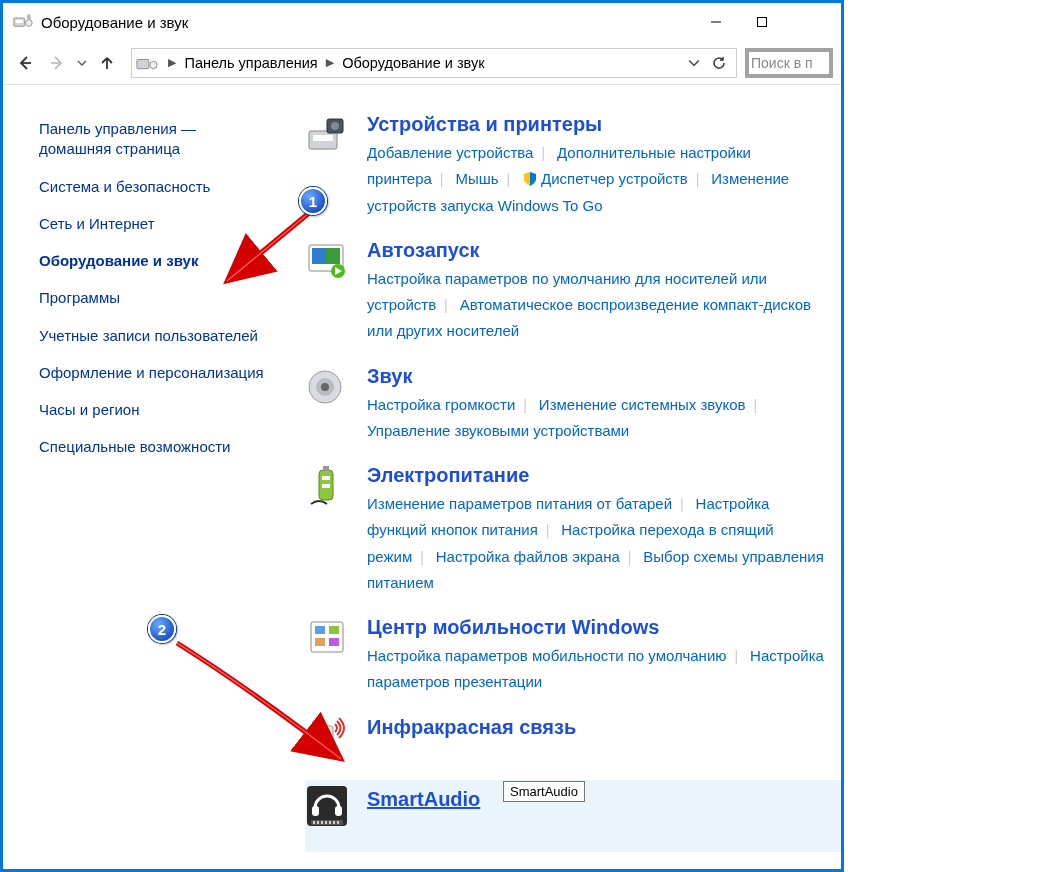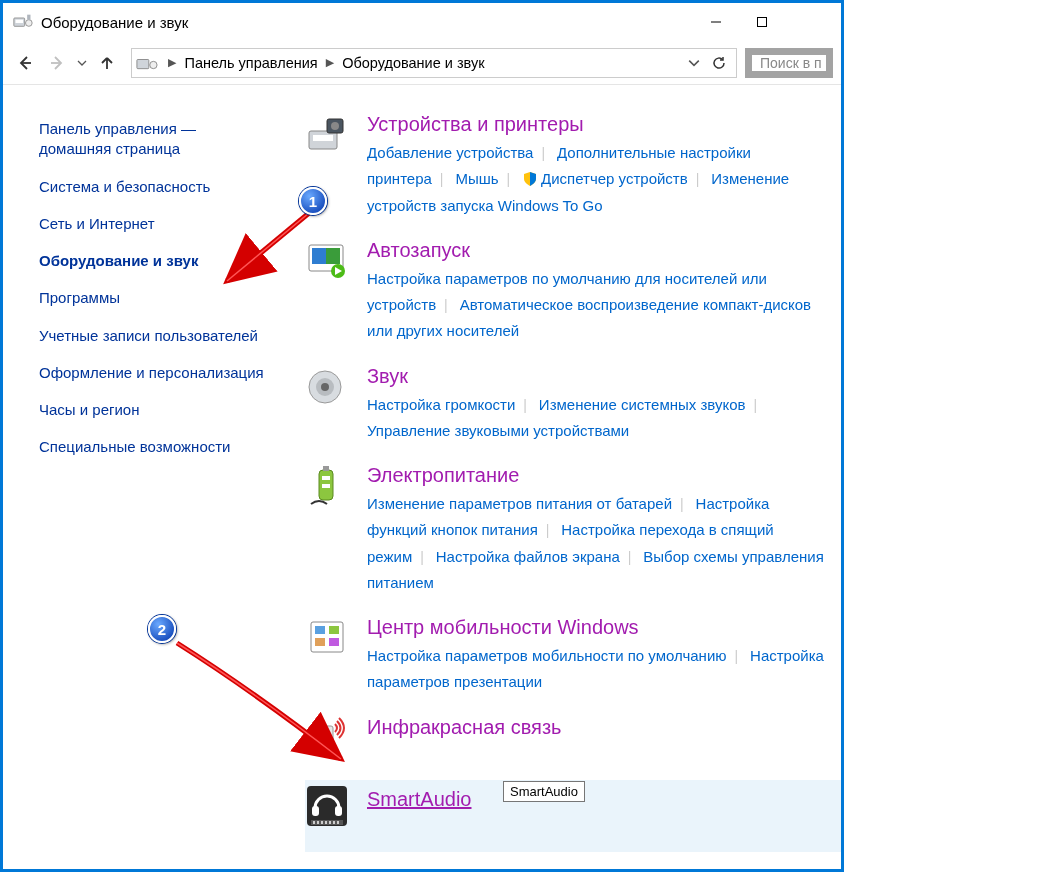--- a/index.html
+++ b/index.html
@@ -17,32 +17,32 @@
 .nav-btn.disabled { color: #c0c0c0; }
 .nav-btn svg { width: 16px; height: 16px; }
 .nav-chevron { width: 14px; display:flex;align-items:center;justify-content:center;color:#888;}
 .breadcrumb-bar { flex: 1; height: 30px; border: 1px solid #ccc; display: flex; align-items: center; padding: 0 4px; margin-left: 6px; background:#fff; }
 .breadcrumb-bar .bc-icon { width: 22px; height: 18px; margin-right: 4px; }
 .breadcrumb-bar .bc-sep { color: #555; padding: 0 6px; font-size:11px;}
 .breadcrumb-bar .bc-item { color: #000; font-size: 14.5px; padding: 0 2px; }
 .bc-right { margin-left: auto; display:flex; align-items:center; gap:2px;}
 .bc-right .chev { width:20px;display:flex;justify-content:center;color:#555;}
 .bc-right .refresh { width:26px;height:26px;display:flex;align-items:center;justify-content:center;color:#333;}
-.search-box { width: 88px; height: 30px; border: 7px solid #a3a3a3; margin-left: 4px; padding: 0 8px; font-size: 14px; color: #888; display:flex;align-items:center; overflow:hidden;white-space:nowrap;}
+.search-box { width: 88px; height: 30px; border: 4px solid #a3a3a3; margin-left: 4px; padding: 0 2px; font-size: 14px; color: #888; display:flex;align-items:center; overflow:hidden;white-space:nowrap;}
 
 .body-area { display: flex; position: absolute; top: 82px; left: 0; right: 0; bottom: 0; }
 .sidebar { width: 302px; padding: 34px 0 8px 36px; }
 .sidebar .side-link { display: block; color: #003399; font-size: 15px; line-height: 1.35; margin-bottom: 17px; cursor: pointer; max-width: 230px;}
 .sidebar .side-link.active { font-weight: bold; }
 
 .main { flex: 1; padding: 28px 0 0 0; position: relative; }
 .category { display: flex; margin-bottom: 20px; padding-right: 12px;}
 .cat-icon { width: 44px; height: 44px; margin-right: 18px; flex-shrink: 0; display:flex;align-items:center;justify-content:center;}
 .cat-body { flex: 1; }
-.cat-title { color: #a21caf; font-size: 20px; font-weight: 400; margin-bottom: 4px; }
+.cat-title { color: #1d4ed8; font-size: 20px; font-weight: 700; margin-bottom: 4px; }
 .cat-title.underlined { text-decoration: underline; }
 .cat-links { line-height: 1.75; }
 .cat-links .lnk { color: #0066cc; font-size: 15px; cursor: pointer; }
 .cat-links .sep { color: #ccc; margin: 0 8px; }
 .shield { display:inline-block; width:16px; height:16px; vertical-align:-3px; margin-right:3px;}
 
 .category.highlighted { background: #eaf4fb; padding-top: 8px; padding-bottom: 24px; margin-bottom:0;}
 .highlighted .cat-icon { margin-top:-4px;}
 
 .tooltip-box { position: absolute; border: 1px solid #767676; background: #fff; padding: 2px 6px; font-size: 13px; color:#000;}

